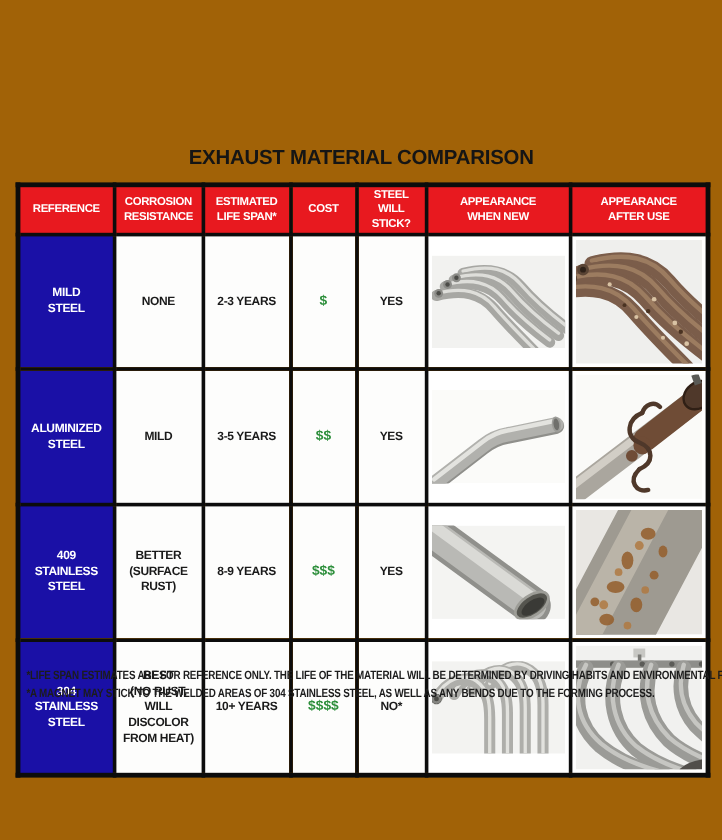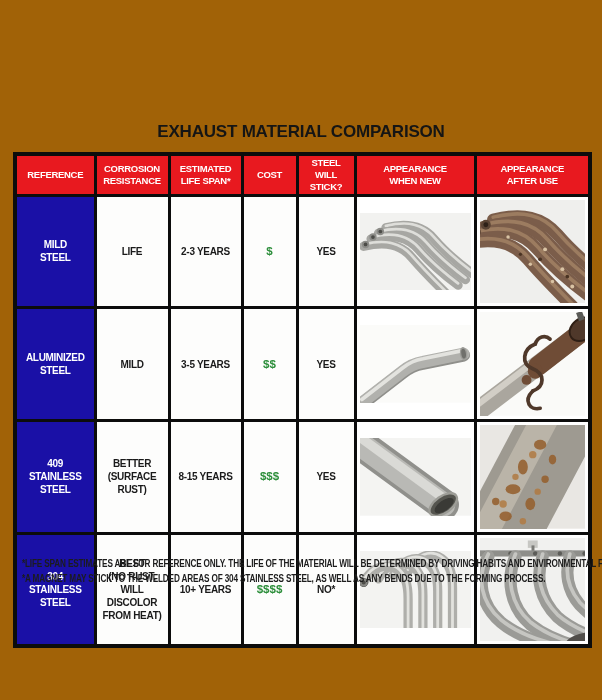--- a/index.html
+++ b/index.html
@@ -93,21 +93,21 @@
 WHEN NEW</th>
         <th>APPEARANCE
 AFTER USE</th>
       </tr>
     </thead>
     <tbody>
 
       <tr class="r1">
         <td class="mat">MILD
 STEEL</td>
-        <td>LIFE</td>
+        <td>NONE</td>
         <td>2-3 YEARS</td>
         <td class="cost">$</td>
         <td>YES</td>
         <td class="photo">
           <svg viewBox="0 0 120 84" preserveAspectRatio="xMidYMid slice" aria-label="shiny new mild steel exhaust headers">
             <rect x="0" y="0" width="120" height="84" fill="#f2f2f0"></rect>
             <g fill="none" stroke-linecap="round">
               <path d="M28,16 C52,10 68,14 80,28 C92,42 106,54 122,66" stroke="#a7a7a3" stroke-width="10"></path>
               <path d="M28,16 C52,10 68,14 80,28 C92,42 106,54 122,66" stroke="#dededa" stroke-width="3" transform="translate(0,-2)"></path>
               <path d="M20,22 C44,16 60,20 72,34 C84,48 98,60 114,72" stroke="#a7a7a3" stroke-width="10"></path>
@@ -206,21 +206,21 @@
         </td>
       </tr>
 
       <tr class="r3">
         <td class="mat">409
 STAINLESS
 STEEL</td>
         <td>BETTER
 (SURFACE
 RUST)</td>
-        <td>8-15 YEARS</td>
+        <td>8-9 YEARS</td>
         <td class="cost">$$$</td>
         <td>YES</td>
         <td class="photo">
           <svg viewBox="0 0 120 84" preserveAspectRatio="xMidYMid slice" aria-label="polished straight 409 stainless pipe">
             <rect x="0" y="0" width="120" height="84" fill="#f4f4f2"></rect>
             <g fill="none" stroke-linecap="round">
               <path d="M-6,2 L90,72" stroke="#90908c" stroke-width="34"></path>
               <path d="M-6,2 L90,72" stroke="#b9b9b5" stroke-width="26"></path>
               <path d="M-6,2 L90,72" stroke="#dadad6" stroke-width="10" transform="translate(3,-5)"></path>
             </g>

